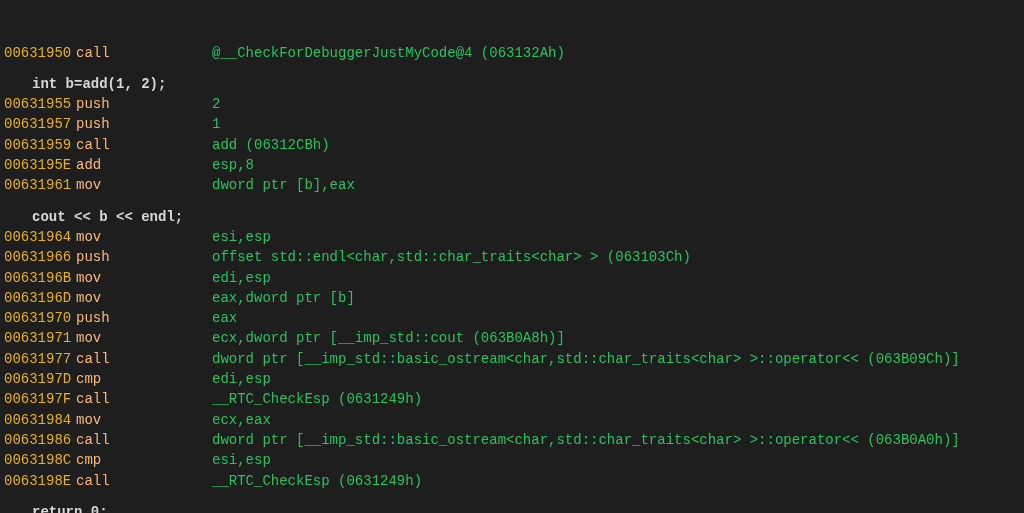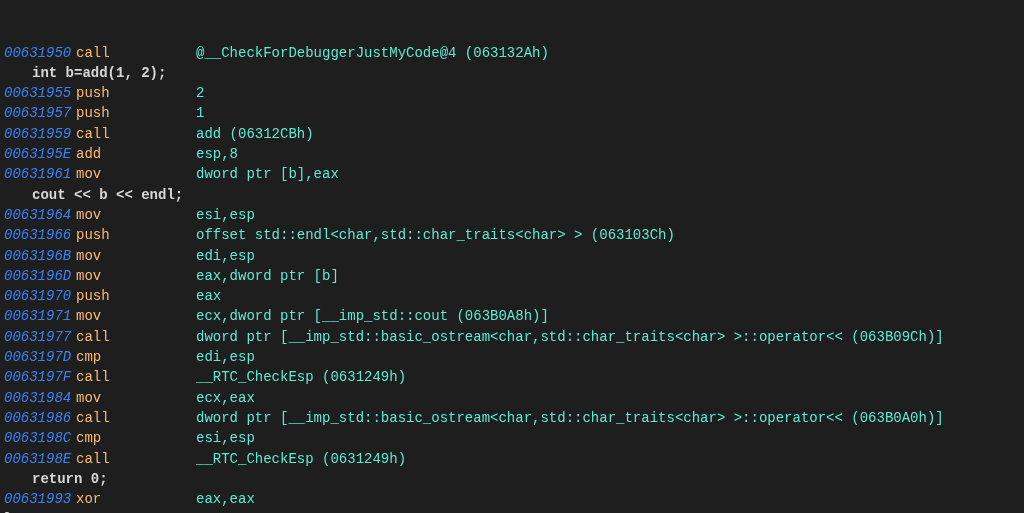--- a/index.html
+++ b/index.html
@@ -1,23 +1,23 @@
 <!DOCTYPE html>
 <html><head>
 <meta charset="utf-8">
 <style>
   html,body{margin:0;padding:0;background:#1e1e1e;color:#d4d4d4;
     font-family:Consolas,"Courier New",monospace;font-size:14px;
     line-height:1.45;width:1024px;height:513px;overflow:hidden;}
   .view{padding:2px 4px 0 4px;white-space:pre;position:relative;}
   .line{display:flex;}
-  .addr{color:#3b82f6;width:72px;flex:0 0 72px;font-style:italic;}
+  .addr{color:#eab308;width:72px;flex:0 0 72px;}
   .mn{color:#fdba74;width:120px;flex:0 0 120px;}
-  .op{color:#5eead4;flex:1 1 auto;}
-  .src{color:#d7d7d7;font-weight:600;padding-left:28px;}
+  .op{color:#22c55e;flex:1 1 auto;margin-left:16px;}
+  .src{color:#d7d7d7;font-weight:600;padding-left:28px;margin-top:11px;}
   .src-noindent{color:#d7d7d7;font-weight:600;padding-left:0;}
 </style>
 </head>
 <body>
 
 <div class="view">
   <div id="lines-host"><div class="line"><span class="addr">00631950</span><span class="mn">call</span><span class="op">@__CheckForDebuggerJustMyCode@4 (063132Ah)</span></div><div class="src">int b=add(1, 2);</div><div class="line"><span class="addr">00631955</span><span class="mn">push</span><span class="op">2</span></div><div class="line"><span class="addr">00631957</span><span class="mn">push</span><span class="op">1</span></div><div class="line"><span class="addr">00631959</span><span class="mn">call</span><span class="op">add (06312CBh)</span></div><div class="line"><span class="addr">0063195E</span><span class="mn">add</span><span class="op">esp,8</span></div><div class="line"><span class="addr">00631961</span><span class="mn">mov</span><span class="op">dword ptr [b],eax</span></div><div class="src">cout &lt;&lt; b &lt;&lt; endl;</div><div class="line"><span class="addr">00631964</span><span class="mn">mov</span><span class="op">esi,esp</span></div><div class="line"><span class="addr">00631966</span><span class="mn">push</span><span class="op">offset std::endl&lt;char,std::char_traits&lt;char&gt; &gt; (063103Ch)</span></div><div class="line"><span class="addr">0063196B</span><span class="mn">mov</span><span class="op">edi,esp</span></div><div class="line"><span class="addr">0063196D</span><span class="mn">mov</span><span class="op">eax,dword ptr [b]</span></div><div class="line"><span class="addr">00631970</span><span class="mn">push</span><span class="op">eax</span></div><div class="line"><span class="addr">00631971</span><span class="mn">mov</span><span class="op">ecx,dword ptr [__imp_std::cout (063B0A8h)]</span></div><div class="line"><span class="addr">00631977</span><span class="mn">call</span><span class="op">dword ptr [__imp_std::basic_ostream&lt;char,std::char_traits&lt;char&gt; &gt;::operator&lt;&lt; (063B09Ch)]</span></div><div class="line"><span class="addr">0063197D</span><span class="mn">cmp</span><span class="op">edi,esp</span></div><div class="line"><span class="addr">0063197F</span><span class="mn">call</span><span class="op">__RTC_CheckEsp (0631249h)</span></div><div class="line"><span class="addr">00631984</span><span class="mn">mov</span><span class="op">ecx,eax</span></div><div class="line"><span class="addr">00631986</span><span class="mn">call</span><span class="op">dword ptr [__imp_std::basic_ostream&lt;char,std::char_traits&lt;char&gt; &gt;::operator&lt;&lt; (063B0A0h)]</span></div><div class="line"><span class="addr">0063198C</span><span class="mn">cmp</span><span class="op">esi,esp</span></div><div class="line"><span class="addr">0063198E</span><span class="mn">call</span><span class="op">__RTC_CheckEsp (0631249h)</span></div><div class="src">return 0;</div><div class="line"><span class="addr">00631993</span><span class="mn">xor</span><span class="op">eax,eax</span></div><div class="src-noindent">}</div></div>
   
 </div>
 

